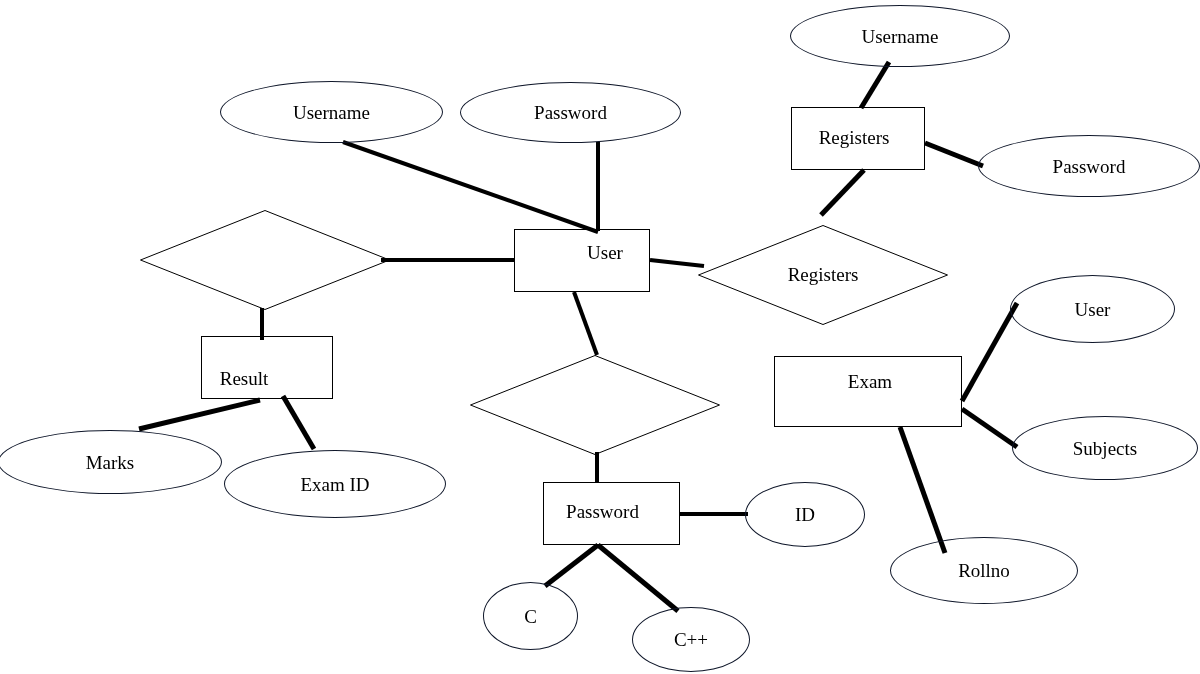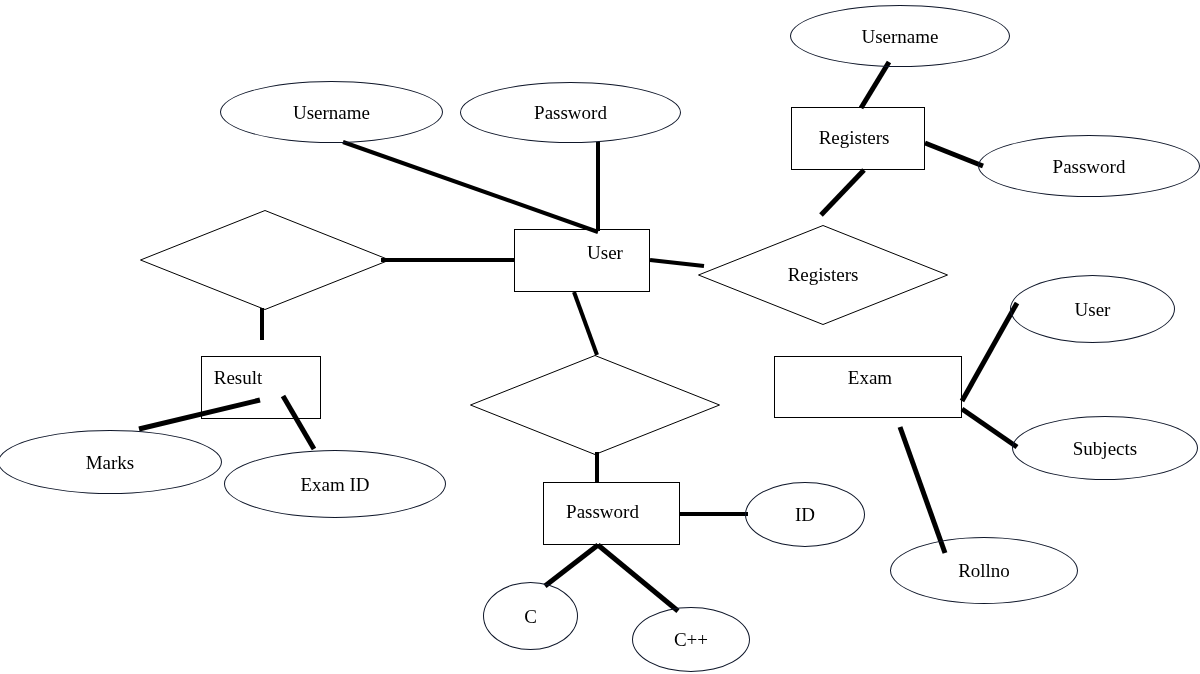--- a/index.html
+++ b/index.html
@@ -79,30 +79,30 @@
       <line x1="925" y1="143" x2="983" y2="166" stroke="#000000" stroke-width="5" stroke-linecap="butt"></line>
       <line x1="864" y1="170" x2="821" y2="215" stroke="#000000" stroke-width="5" stroke-linecap="butt"></line>
       <line x1="962" y1="401" x2="1017" y2="303" stroke="#000000" stroke-width="5" stroke-linecap="butt"></line>
       <line x1="962" y1="409" x2="1017" y2="447" stroke="#000000" stroke-width="5" stroke-linecap="butt"></line>
       <line x1="900" y1="427" x2="945" y2="553" stroke="#000000" stroke-width="5" stroke-linecap="butt"></line>
     </svg>
   <div id="nodes">
       <div class="node entity" style="left: 514px; top: 229px; width: 136px; height: 63px;">
         <span class="lbl" style="left: 0px; top: -8px; margin-left: 46px;">User</span>
       </div>
-      <div class="node entity" style="left: 201px; top: 356px; width: 120px; height: 63px;">
+      <div class="node entity" style="left: 201px; top: 336px; width: 132px; height: 63px; align-items: flex-end;">
         <span class="lbl" style="left: -23px; top: -10px;">Result</span>
       </div>
       <div class="node entity" style="left: 543px; top: 482px; width: 137px; height: 63px;">
         <span class="lbl" style="left: -9px; top: -2px;">Password</span>
       </div>
       <div class="node entity" style="left: 791px; top: 107px; width: 134px; height: 63px;">
         <span class="lbl" style="left: -4px; top: -1px;">Registers</span>
       </div>
-      <div class="node entity" style="left: 774px; top: 356px; width: 188px; height: 62px; padding-left: 12px;">
+      <div class="node entity" style="left: 774px; top: 356px; width: 188px; height: 71px; padding-left: 12px;">
         <span class="lbl" style="left: -4px; top: -10px;">Exam</span>
       </div>
       <div class="diamond-wrap" style="left: 140px; top: 210px; width: 250px; height: 100px;">
         <svg width="250" height="100" viewBox="0 0 250 100">
           <polygon points="125,0.5 249.5,50 125,99.5 0.5,50" fill="none" stroke="#000000" stroke-width="1"></polygon>
         </svg>
       </div>
       <div class="diamond-wrap" style="left: 470px; top: 355px; width: 250px; height: 100px;">
         <svg width="250" height="100" viewBox="0 0 250 100">
           <polygon points="125,0.5 249.5,50 125,99.5 0.5,50" fill="none" stroke="#000000" stroke-width="1"></polygon>

